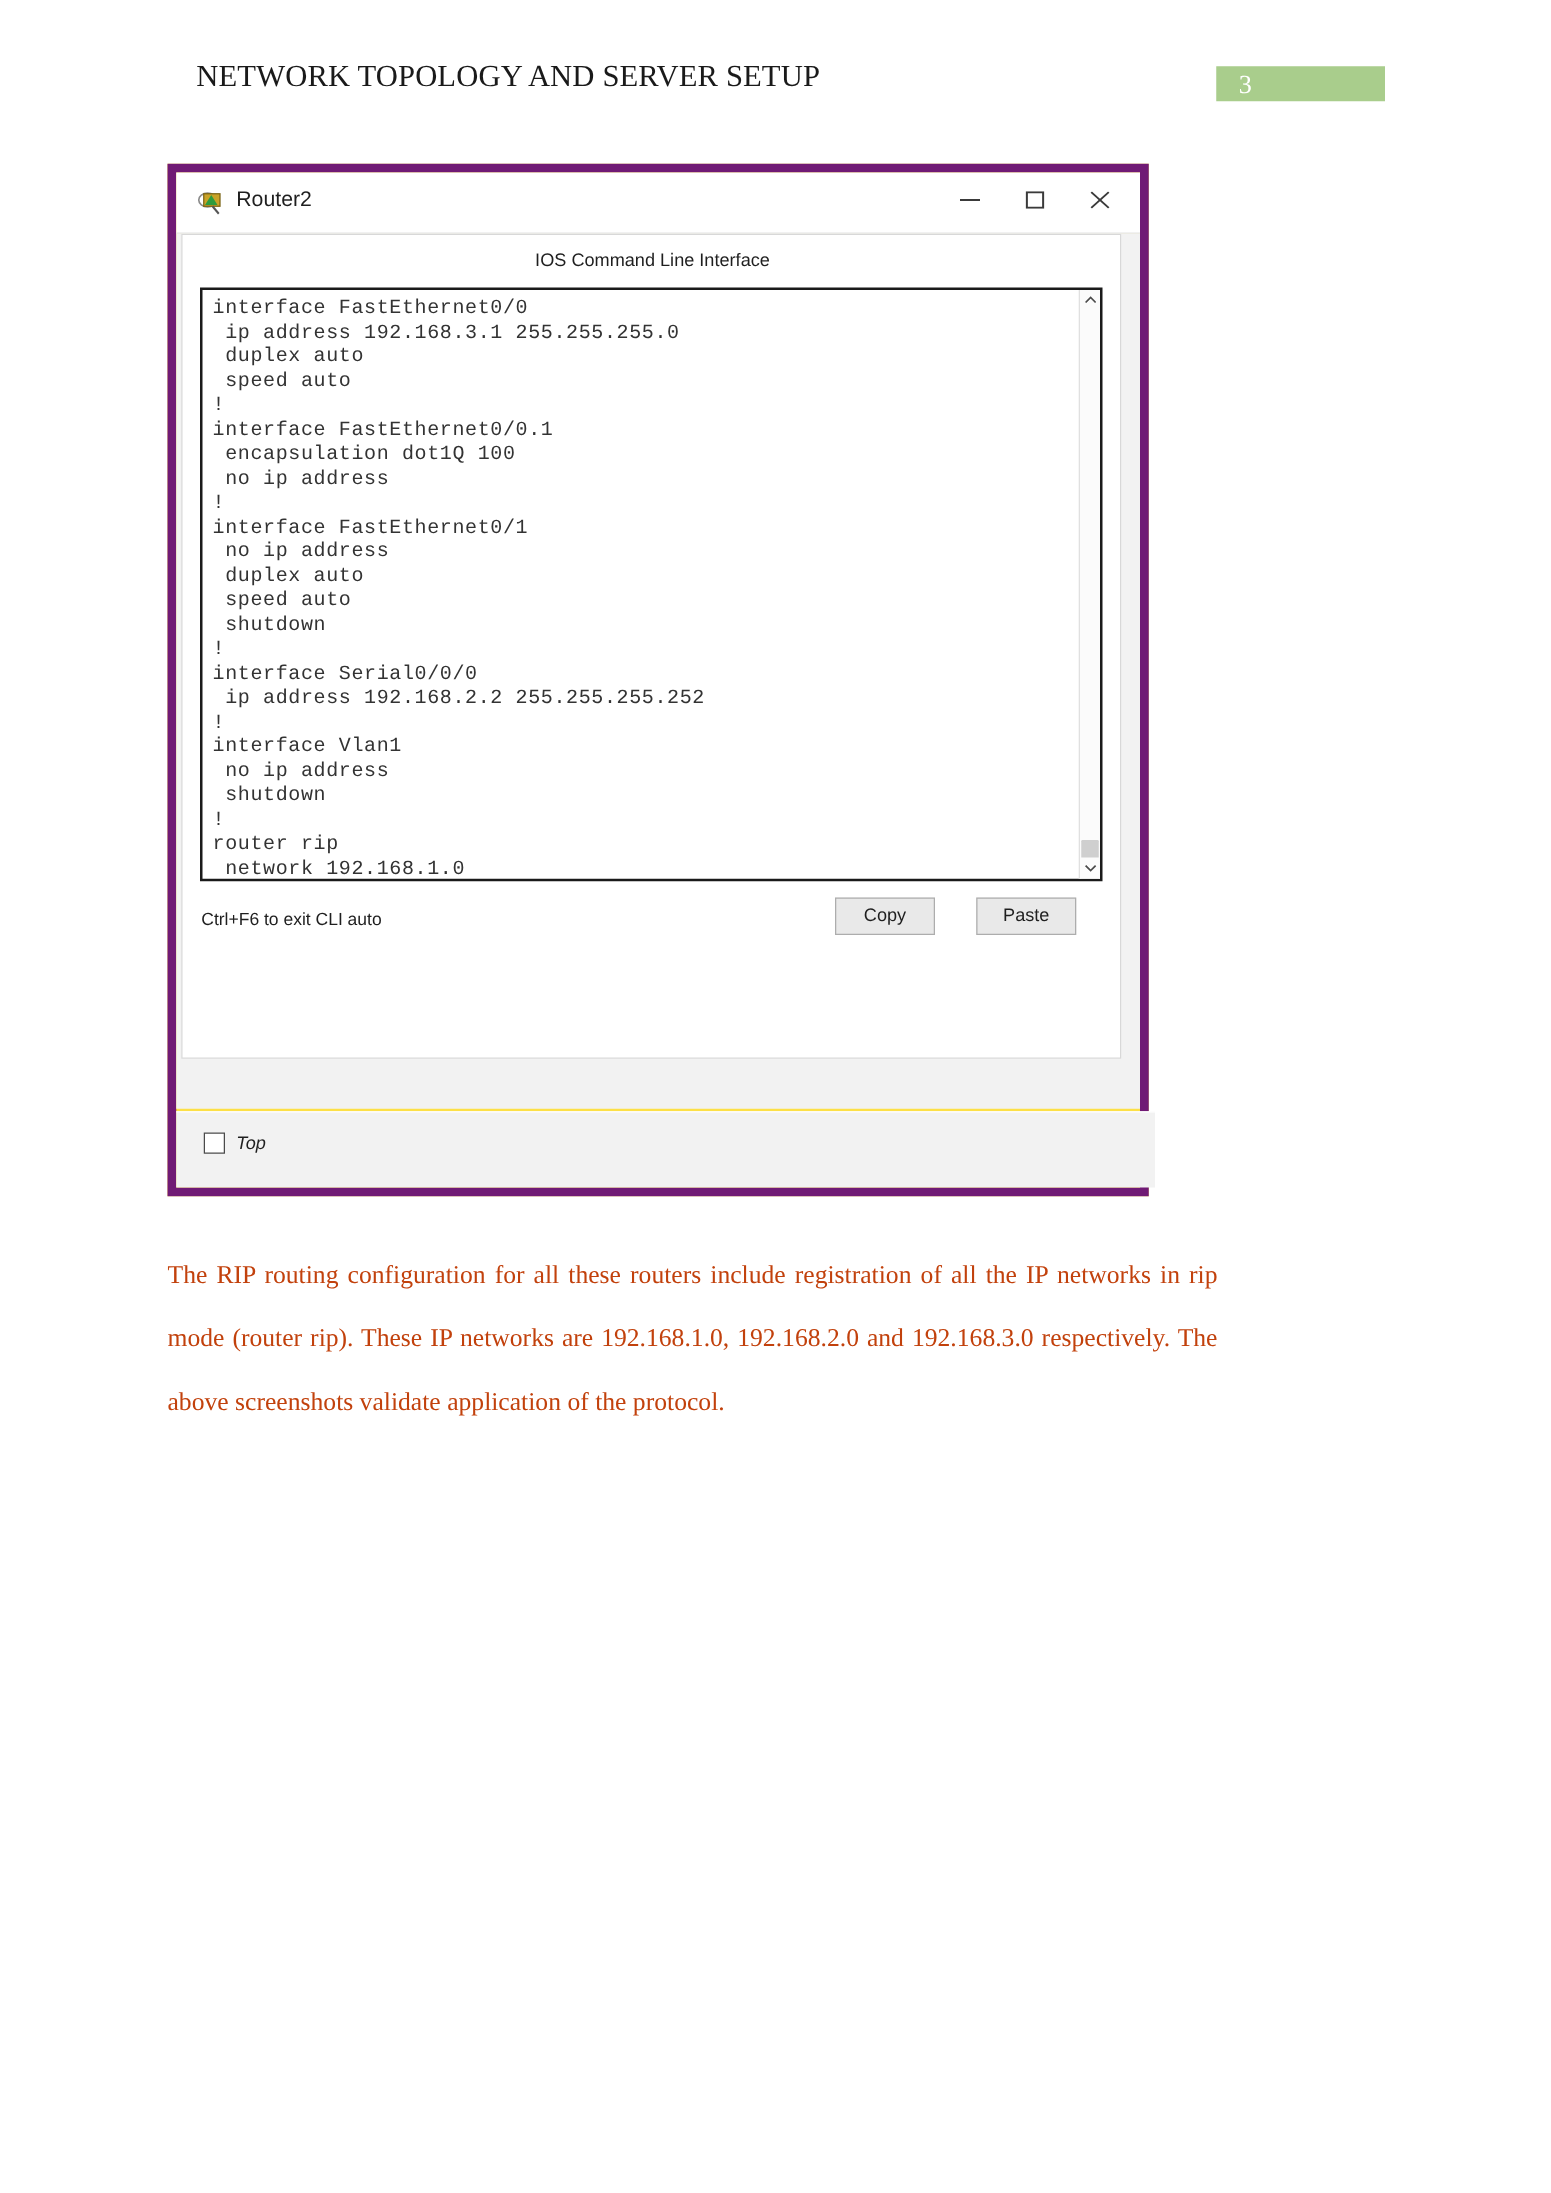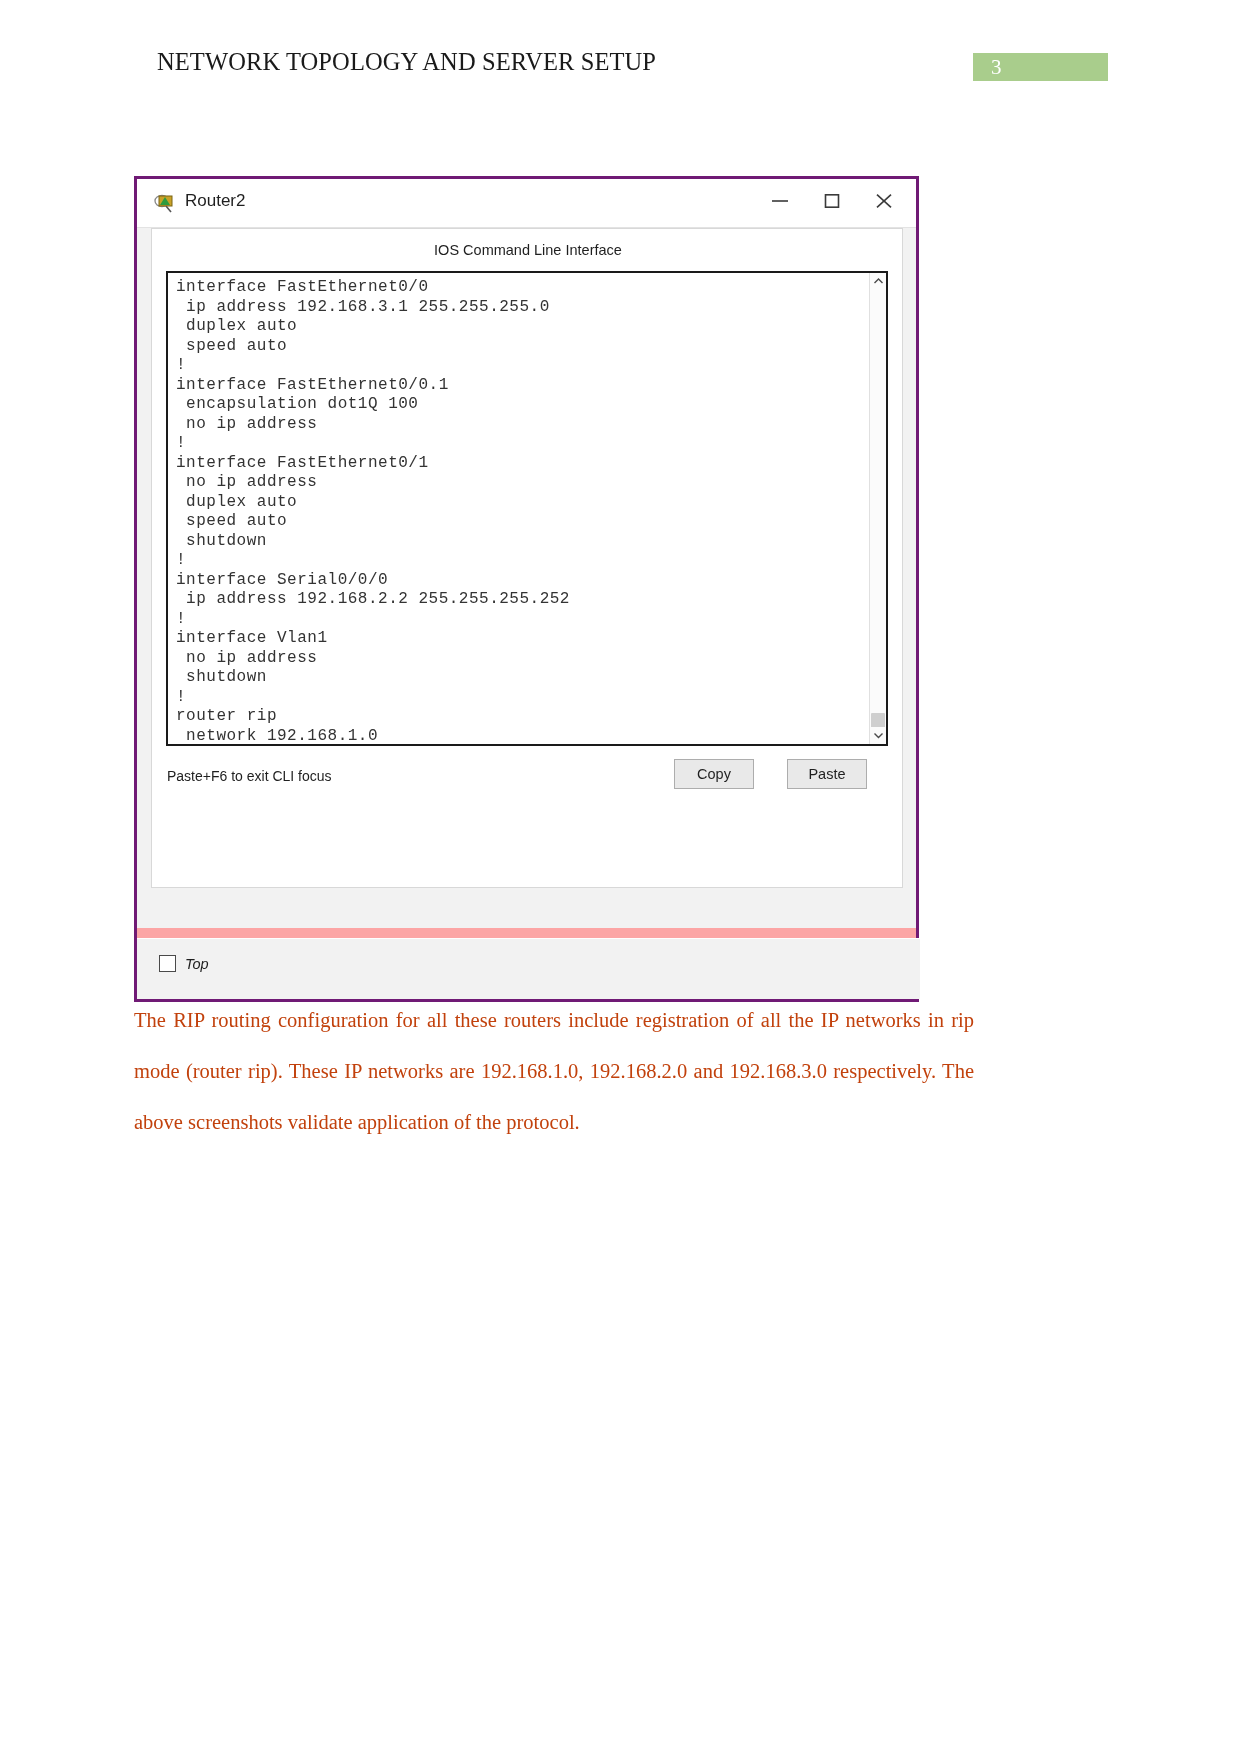--- a/index.html
+++ b/index.html
@@ -50,24 +50,23 @@
     color: #ffffff;
   }
 
   
   .app-window {
     position: absolute;
     left: 134px;
     top: 131px;
     width: 785px;
     height: 826px;
-    background: #fca5a5;
-    border: 3px solid #701a75;
-    box-sizing: border-box;
-    margin-top: 45px;
+    background: #fde047;
+    border: 7px solid #701a75;
+    box-sizing: border-box;
   }
   .titlebar {
     position: relative;
     height: 48px;
     background: #ffffff;
     border-bottom: 1px solid #e3e3e3;
   }
   .titlebar-icon {
     position: absolute;
     left: 16px;
@@ -123,21 +122,21 @@
 
   
   .cli-panel {
     position: relative;
     height: 700px;
     background: #f2f2f2;
     padding: 0;
   }
   .cli-inner {
     position: absolute;
-    left: 14px;
+    left: 4px;
     top: 0px;
     width: 752px;
     height: 660px;
     background: #ffffff;
     border: 1px solid #d8d8d8;
     box-sizing: border-box;
   }
   .cli-caption {
     position: absolute;
     left: 0;
@@ -376,21 +375,21 @@
             <span>
               <svg width="17" height="17" viewBox="0 0 17 17">
                 <polyline points="4.5,6.5 8.5,10.5 12.5,6.5" fill="none" stroke="#4a4a4a" stroke-width="1.4"></polyline>
               </svg>
             </span>
           </div>
         </div>
       </div>
 
       <div class="cli-footer">
-        <span class="cli-hint">Paste+F6 to exit CLI focus</span>
+        <span class="cli-hint">Ctrl+F6 to exit CLI auto</span>
         <div class="gbtn copy">Copy</div>
         <div class="gbtn paste">Paste</div>
       </div>
 
     </div>
   </div>
 
   <div class="win-bottom">
     <div class="chk-wrap">
       <span class="chk-box"></span>

